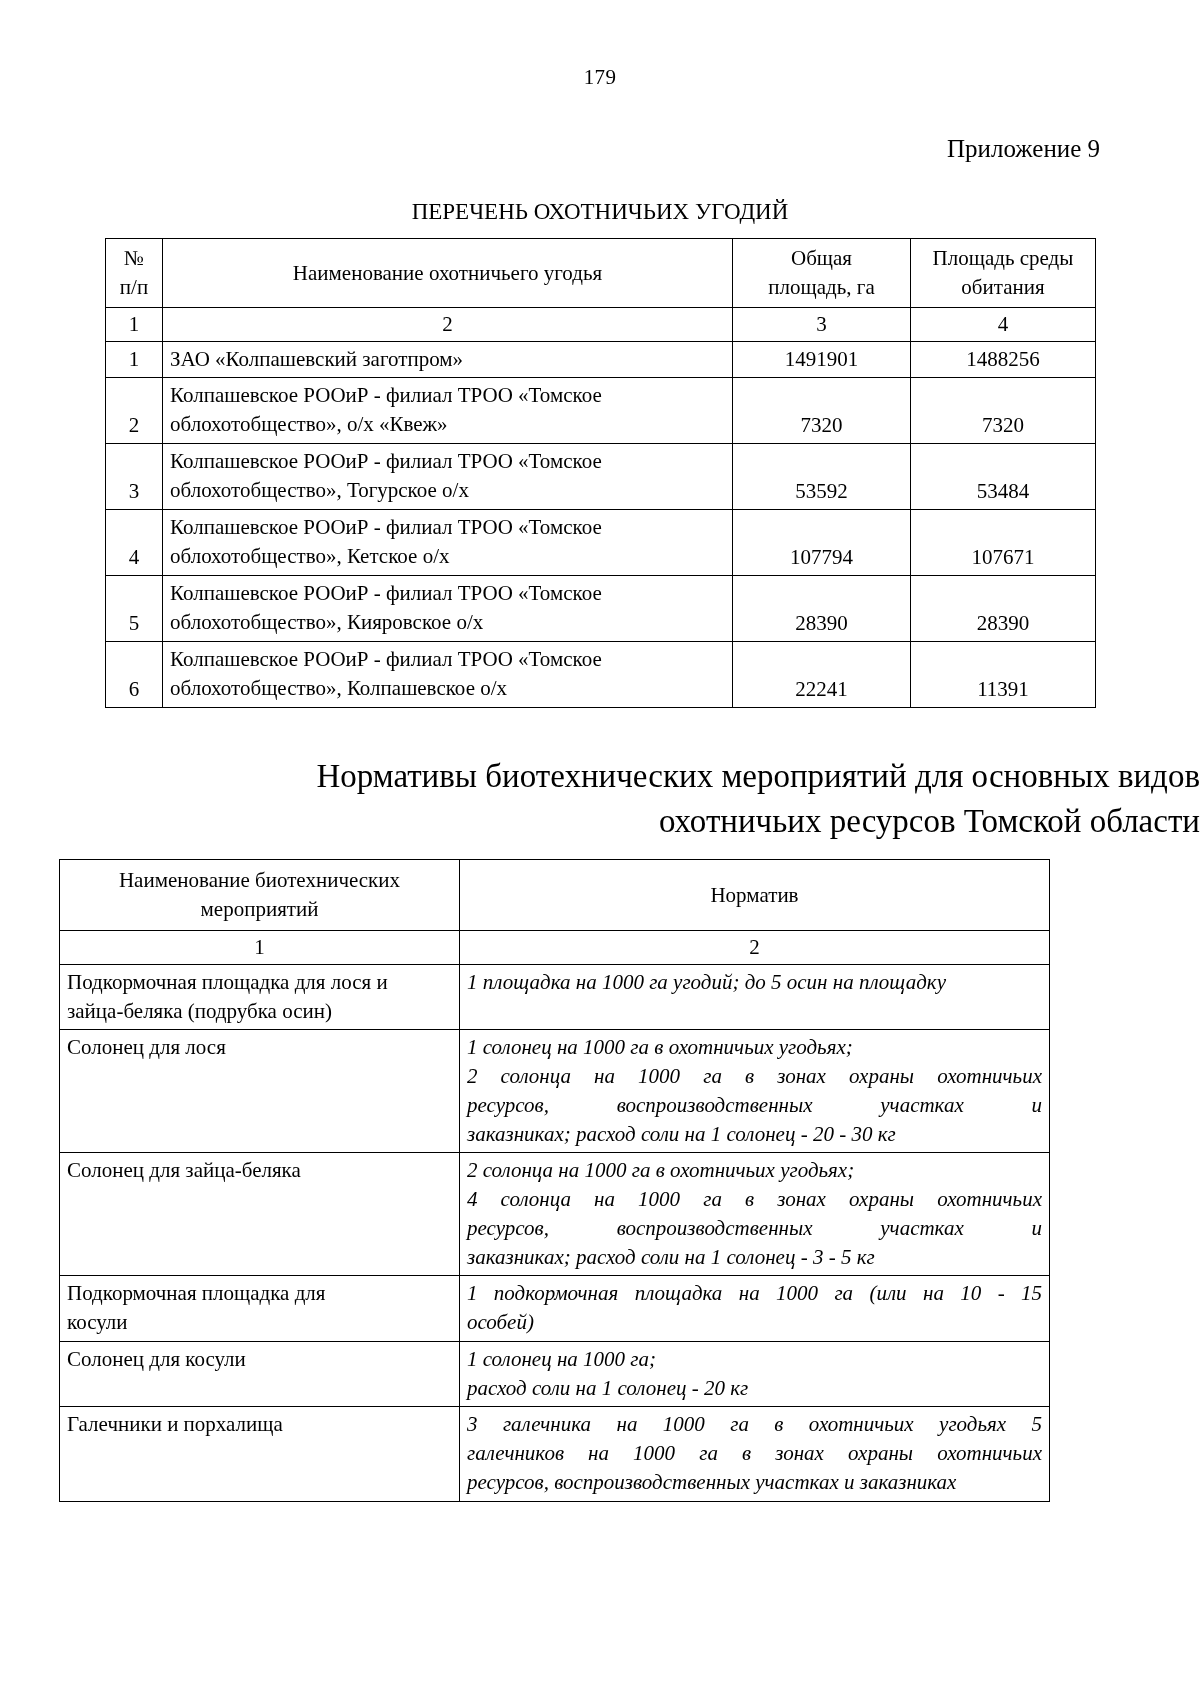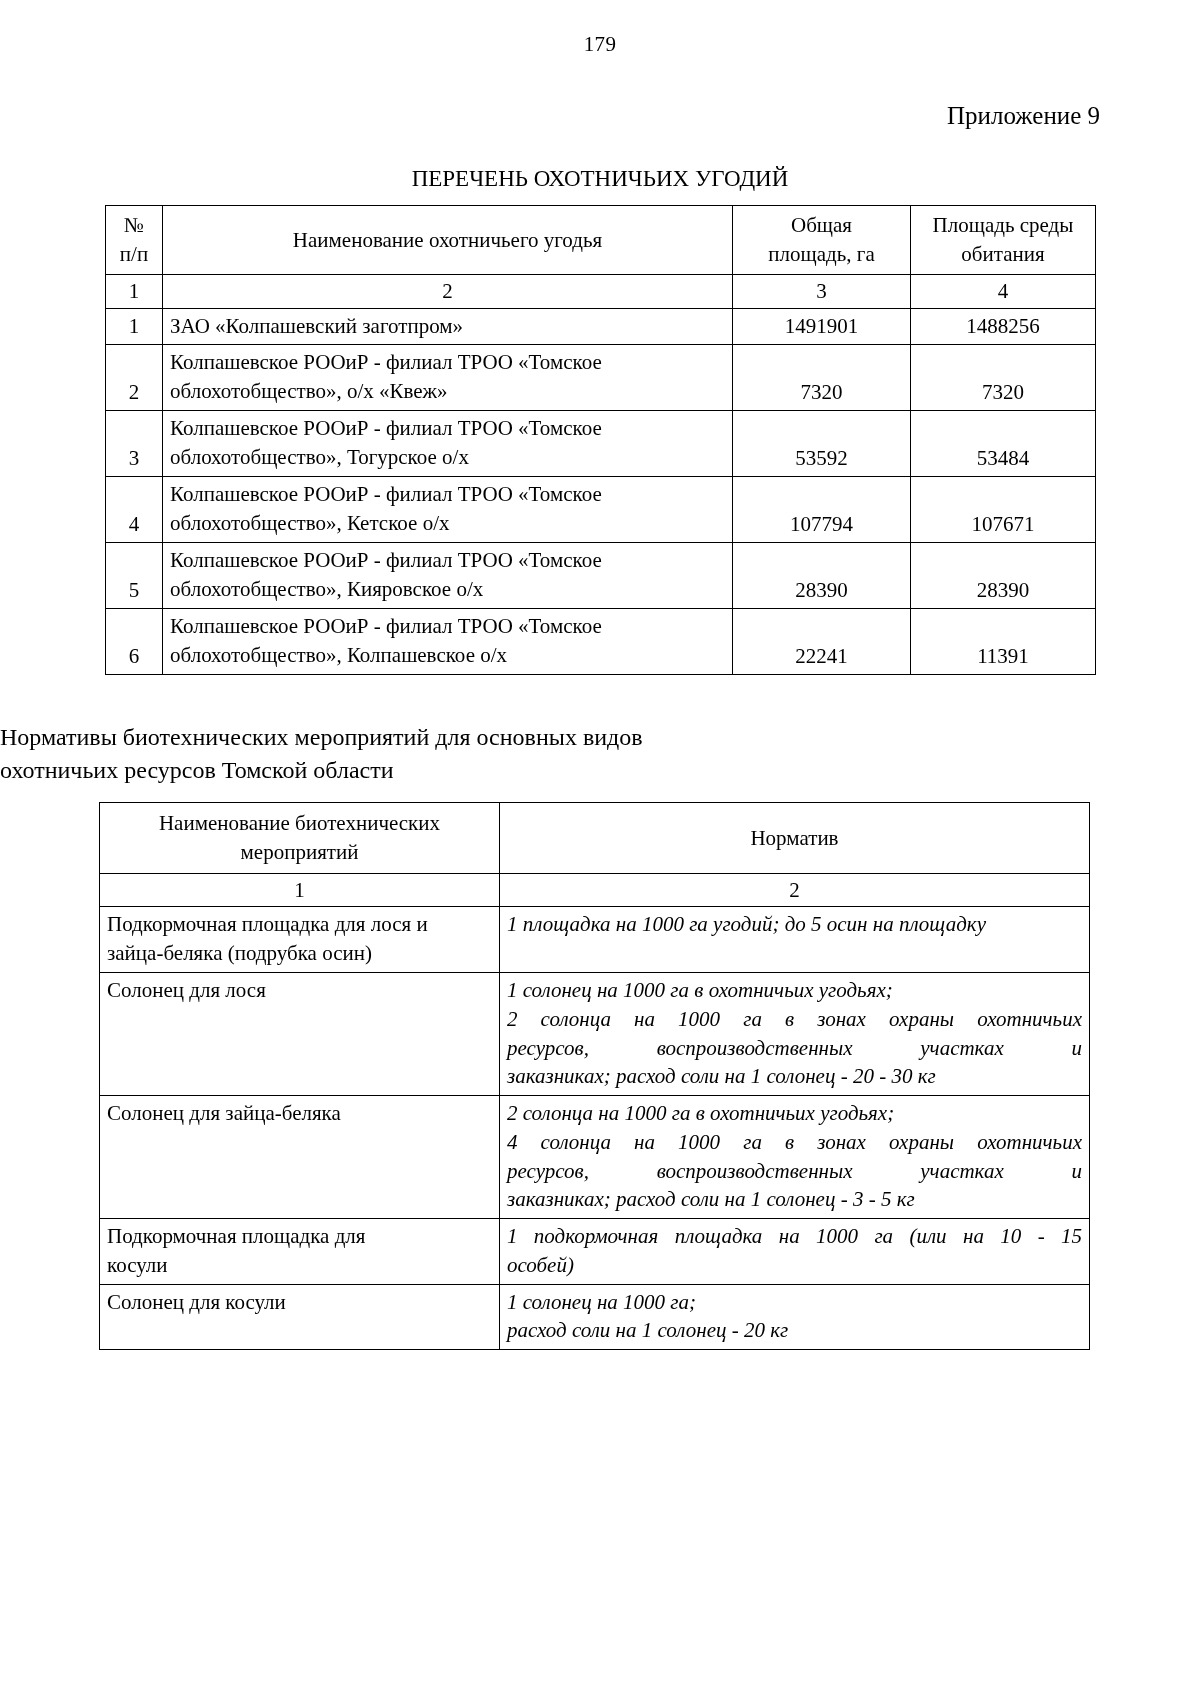--- a/index.html
+++ b/index.html
@@ -21,38 +21,39 @@
     box-sizing: border-box;
     padding: 0;
     overflow: hidden;
   }
   .page-number {
     text-align: center;
     font-size: 21px;
     line-height: 1;
     padding-top: 34px;
     letter-spacing: 0.3px;
+    margin-top: 33px;
   }
   .appendix-label {
     text-align: right;
     font-size: 25px;
     padding-right: 100px;
     padding-top: 48px;
     line-height: 1;
   }
   .doc-title {
     text-align: center;
     font-size: 23px;
     padding-top: 38px;
     padding-bottom: 14px;
     line-height: 1.1;
   }
   .section-title {
-    text-align: left;
-    font-size: 24px;
+    text-align: right;
+    font-size: 33px;
     line-height: 1.35;
     padding-top: 46px;
     padding-bottom: 16px;
   }
   table.doc-table {
     border-collapse: collapse;
     table-layout: fixed;
     font-size: 21px;
   }
   table.doc-table td,
@@ -97,21 +98,21 @@
     vertical-align: middle;
     padding-top: 2px;
     padding-bottom: 2px;
   }
   #table-ugodiya tr.tall td { height: 58px; }
   #table-ugodiya tr.short td { height: 26px; }
 
   
   #table-norms {
     width: 990px;
-    margin-left: 99px;
+    margin-left: 59px;
   }
   #table-norms col.c-meas { width: 400px; }
   #table-norms col.c-norm { width: 590px; }
 
   #table-norms thead td {
     text-align: center;
     vertical-align: middle;
     padding-top: 6px;
     padding-bottom: 6px;
   }
@@ -305,16 +306,26 @@
       </tr>
       <tr>
         <td class="meas">
           <div>Солонец для косули</div>
         </td>
         <td class="norm">
           <span class="line">1 солонец на 1000 га;</span>
           <span class="line">расход соли на 1 солонец - 20 кг</span>
         </td>
       </tr>
+      <tr>
+        <td class="meas">
+          <div>Галечники и порхалища</div>
+        </td>
+        <td class="norm">
+          <span class="line justify">3 галечника на 1000 га в охотничьих угодьях 5</span>
+          <span class="line justify">галечников на 1000 га в зонах охраны охотничьих</span>
+          <span class="line">ресурсов, воспроизводственных участках и заказниках</span>
+        </td>
+      </tr>
     </tbody>
   </table>
 
 </div>
 
 </body></html>

